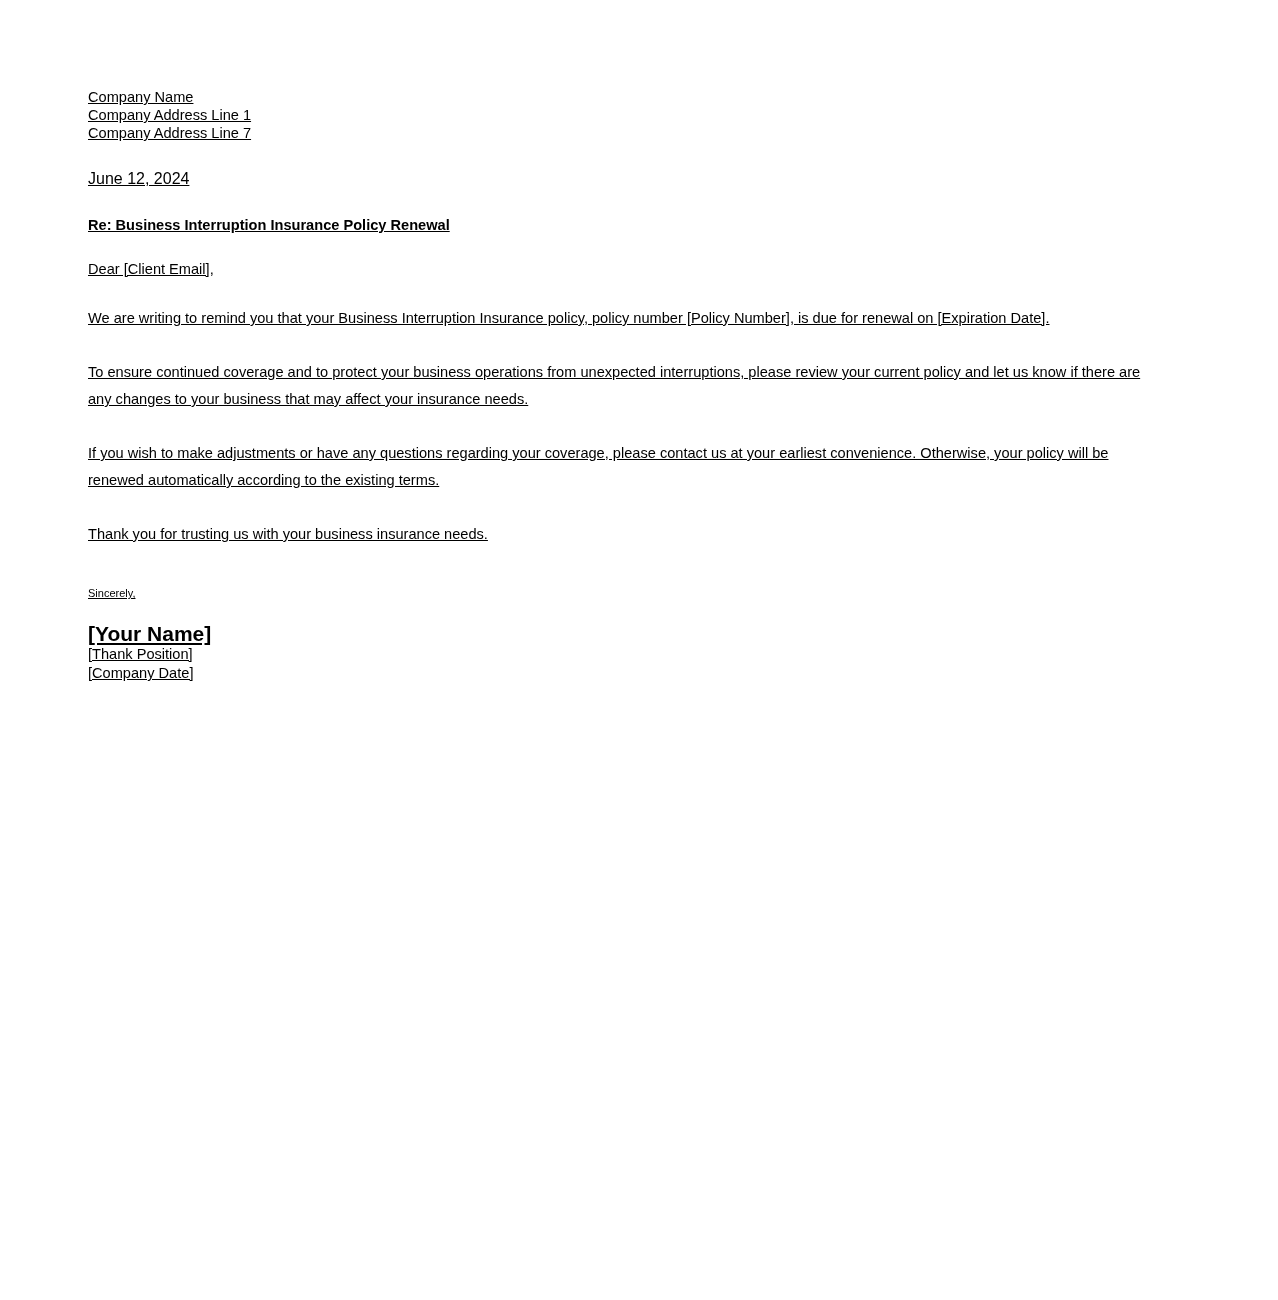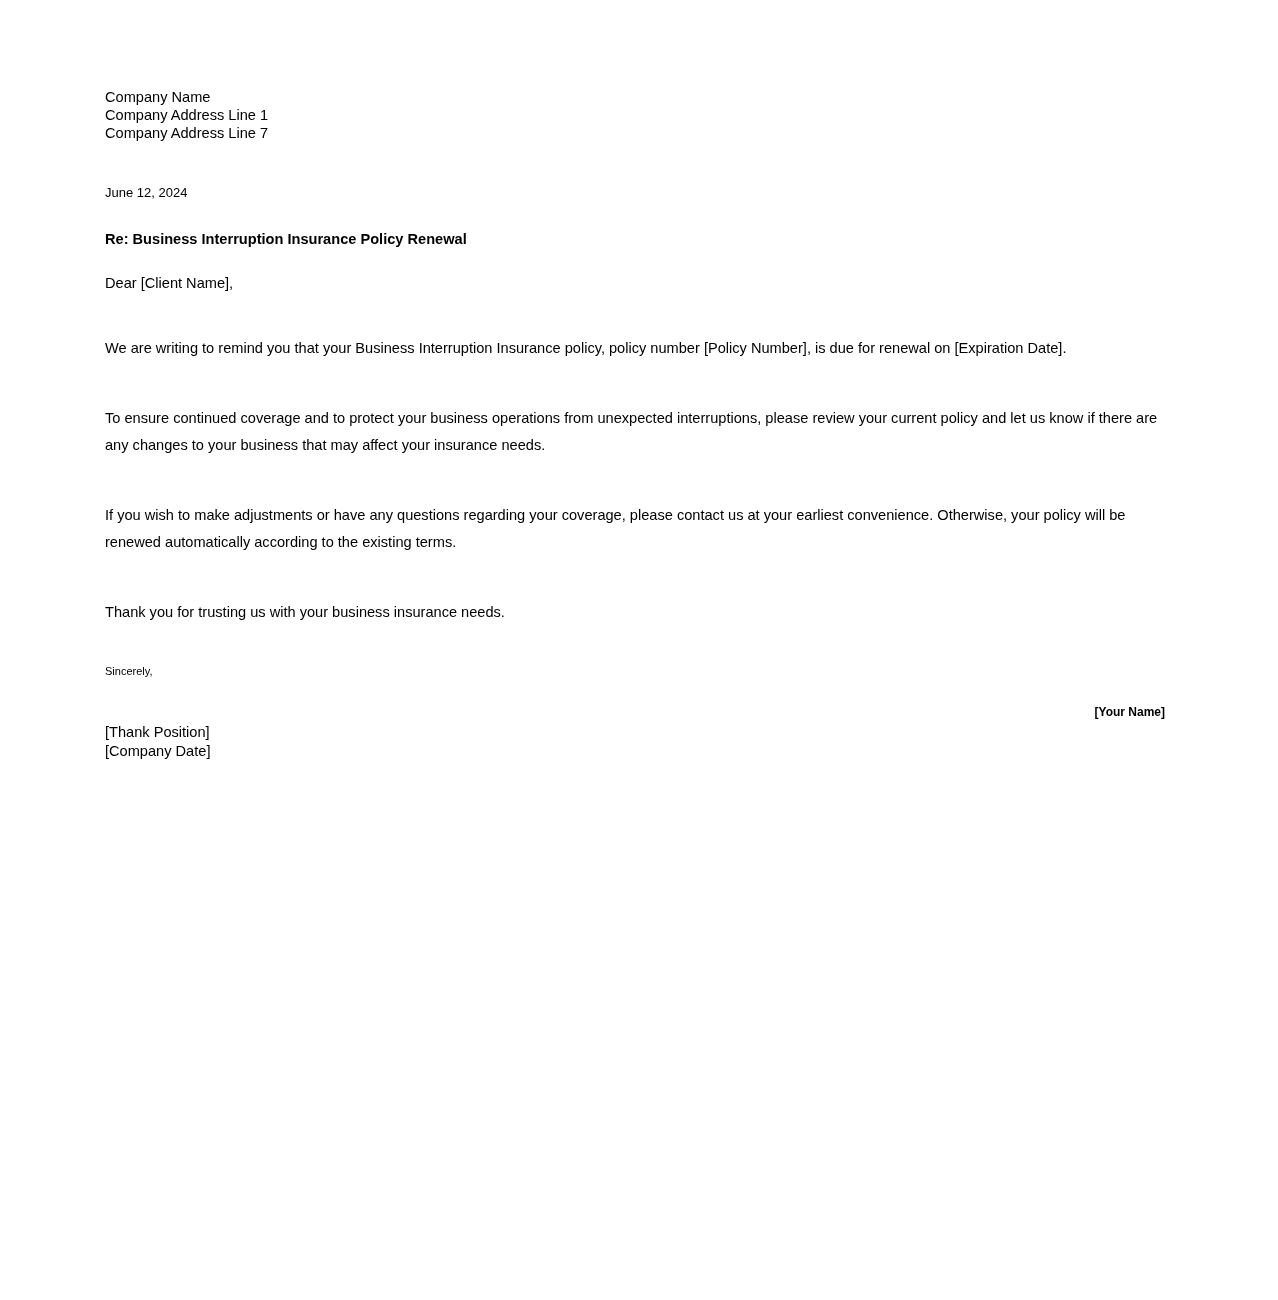--- a/index.html
+++ b/index.html
@@ -16,78 +16,78 @@
   }
   .page {
     position: relative;
     width: 1278px;
     height: 1300px;
     background: #ffffff;
     box-sizing: border-box;
   }
   .letter {
     position: absolute;
-    left: 105px;
+    left: 88px;
     top: 88px;
     width: 1060px;
+    text-decoration: underline;
   }
   .block {
     font-size: 14.6px;
     line-height: 18px;
     color: #000000;
   }
   .sender-block {
     margin: 0;
   }
   .sender-block div {
     white-space: nowrap;
   }
   .date-line {
-    margin-top: 42px;
-    font-size: 13px;
+    margin-top: 28px;
+    font-size: 16px;
     line-height: 18px;
   }
   .recipient-block {
     margin-top: 27px;
     font-size: 14.6px;
     line-height: 18px;
   }
   .subject-line {
     margin-top: 28px;
     font-size: 14.6px;
     font-weight: bold;
     line-height: 18px;
   }
   .salutation {
     margin-top: 26px;
     font-size: 14.6px;
     line-height: 18px;
   }
   .para {
-    margin-top: 43px;
+    margin-top: 27px;
     font-size: 14.6px;
     line-height: 27px;
     max-width: 1060px;
     text-align: left;
   }
   .closing {
     margin-top: 36px;
     font-size: 11px;
     line-height: 18px;
   }
   .signature-block {
     margin-top: 21px;
     font-size: 14.6px;
     line-height: 18px;
   }
   .signature-name {
     font-weight: bold;
-    font-size: 12px;
+    font-size: 21px;
     line-height: 22px;
-    text-align: right;
   }
   .signature-line {
     line-height: 19px;
   }
 </style>
 </head>
 <body>
 
 <div class="page">
   <div class="letter">
@@ -96,21 +96,21 @@
       <div>Company Name</div>
       <div>Company Address Line 1</div>
       <div>Company Address Line 7</div>
     </div>
 
     <div class="date-line">June 12, 2024</div>
 
 
     <div class="subject-line">Re: Business Interruption Insurance Policy Renewal</div>
 
-    <div class="salutation">Dear [Client Name],</div>
+    <div class="salutation">Dear [Client Email],</div>
 
     <p class="para">We are writing to remind you that your Business Interruption Insurance policy, policy number [Policy Number], is due for renewal on [Expiration Date].</p>
     <p class="para">To ensure continued coverage and to protect your business operations from unexpected interruptions, please review your current policy and let us know if there are any changes to your business that may affect your insurance needs.</p>
     <p class="para">If you wish to make adjustments or have any questions regarding your coverage, please contact us at your earliest convenience. Otherwise, your policy will be renewed automatically according to the existing terms.</p>
     <p class="para">Thank you for trusting us with your business insurance needs.</p>
 
     <div class="closing">Sincerely,</div>
 
     <div class="signature-block">
       <div class="signature-name">[Your Name]</div>

